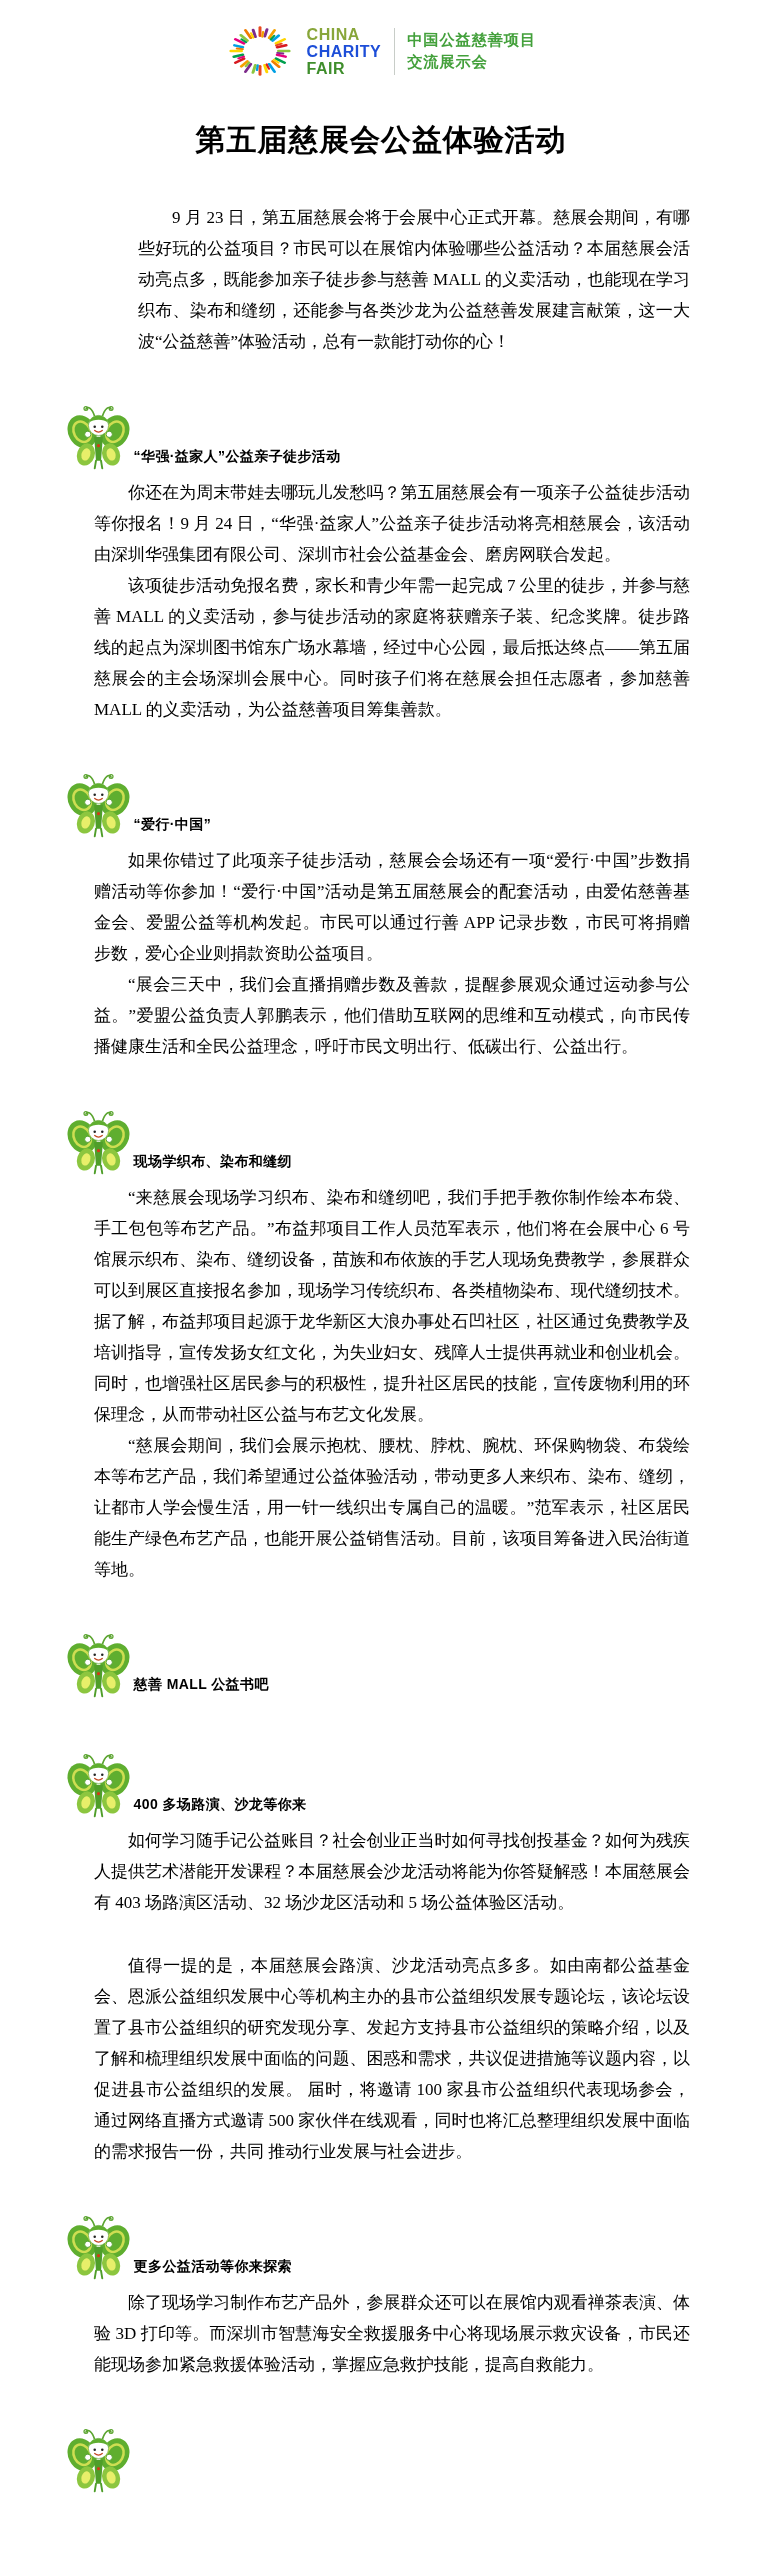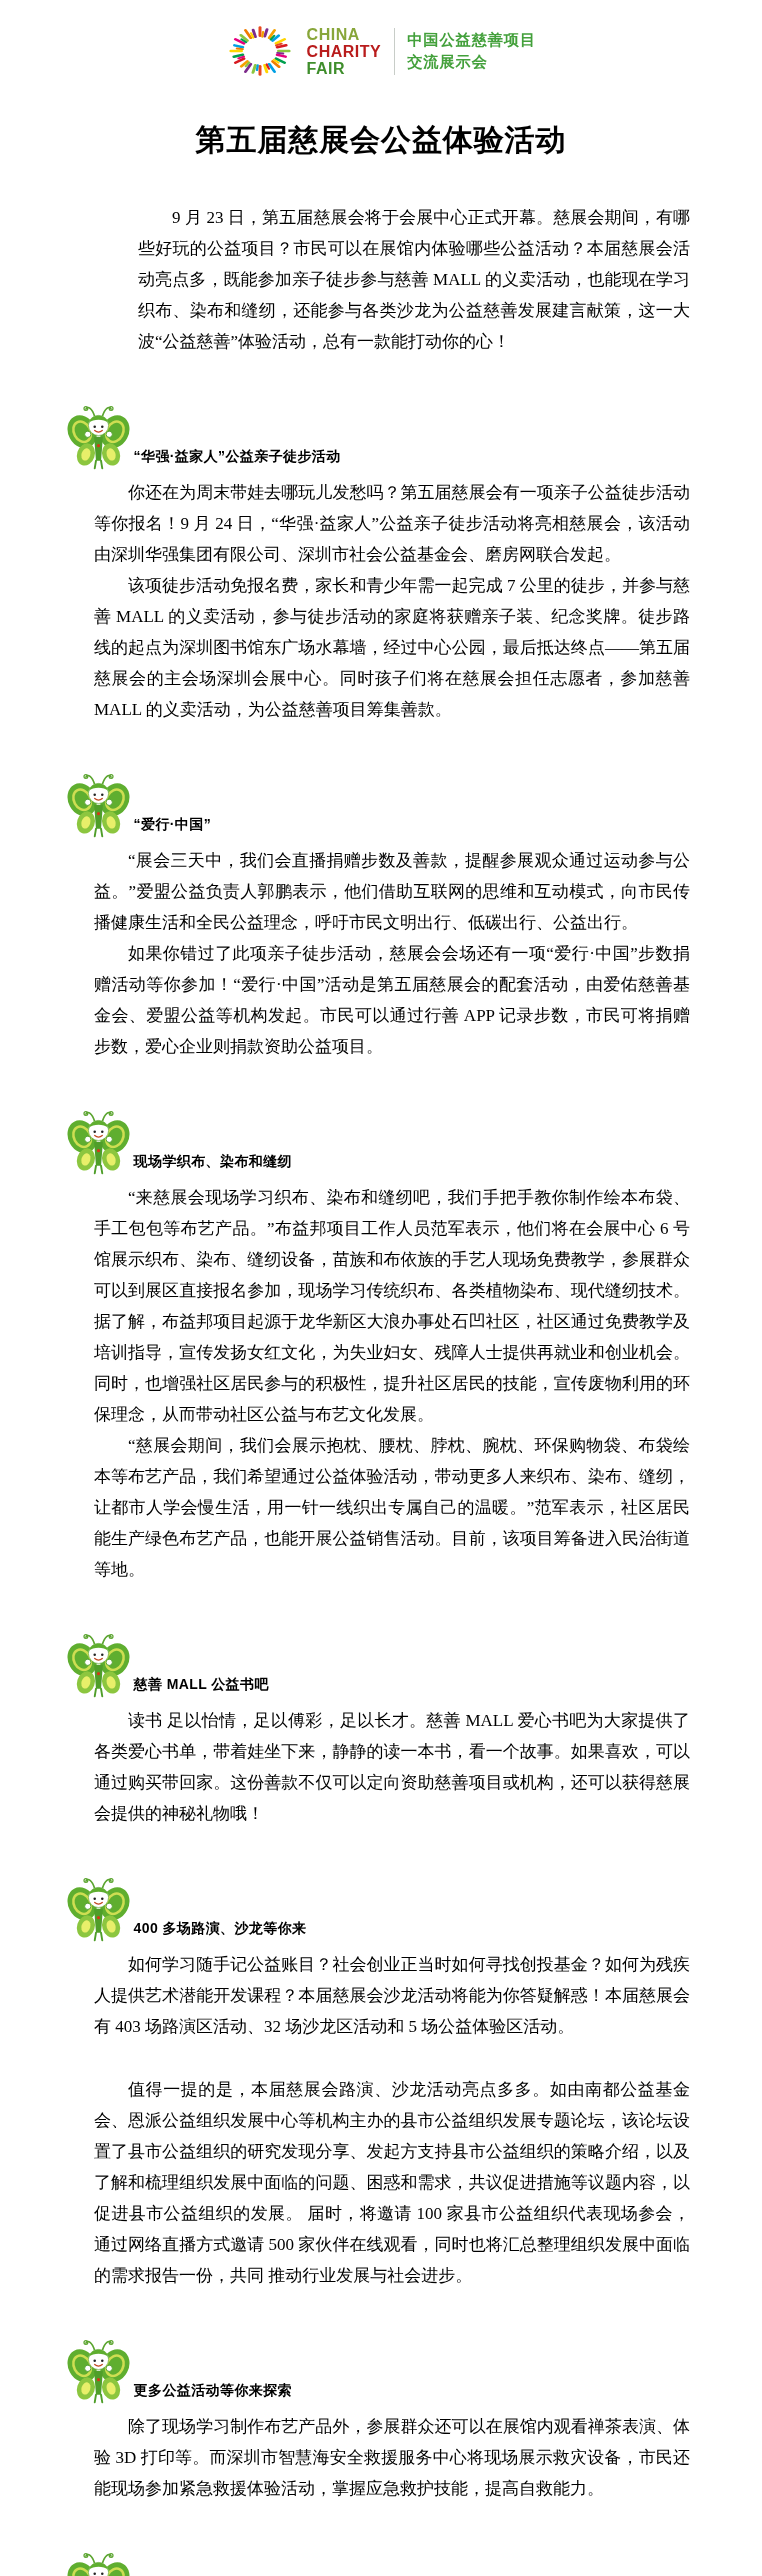--- a/index.html
+++ b/index.html
@@ -7,21 +7,21 @@
     width:762px; min-height:2576px; margin:0 auto; background:#fff;
     font-family:"Liberation Serif", serif; color:#111;
     overflow:hidden; box-sizing:border-box; padding-bottom:45px;
   }
   
   .header { display:flex; justify-content:center; align-items:center; padding-top:23px; }
   .logo-mark { width:68px; height:56px; flex:none; margin-right:12.6px; }
   .logo-en { font-family:Liberation Sans, sans-serif; font-weight:bold;
              font-size:16px; line-height:17px; letter-spacing:0.5px; }
   .logo-en .l1 { color:#88a63a; }
-  .logo-en .l2 { color:#b91c1c; }
+  .logo-en .l2 { color:#1d4ed8; }
   .logo-en .l3 { color:#3f8e2c; }
   .logo-divider { width:0.9px; height:47px; background:#c8cdc8; margin:0 12.6px; }
   .logo-cn { font-family:"Liberation Sans", sans-serif; font-weight:bold;
              font-size:15.2px; line-height:22.4px; color:#43a03b; letter-spacing:0.9px; }
   
   h1.title { text-align:center; font-size:30px; font-weight:bold;
              margin:41px 0 0 0; letter-spacing:0.9px; color:#000; }
   
   .content { width:596px; margin-left:94px; }
   .para { font-size:17px; line-height:31px; text-align:justify;
@@ -139,43 +139,42 @@
       <p class="para">该项徒步活动免报名费，家长和青少年需一起完成 7 公里的徒步，并参与慈善 MALL 的义卖活动，参与徒步活动的家庭将获赠亲子装、纪念奖牌。徒步路线的起点为深圳图书馆东广场水幕墙，经过中心公园，最后抵达终点——第五届慈展会的主会场深圳会展中心。同时孩子们将在慈展会担任志愿者，参加慈善 MALL 的义卖活动，为公益慈善项目筹集善款。</p>
     </section>
 
     <section class="section">
       <div class="sec-head">
         <svg class="mascot" viewBox="0 0 100 115">
             <use href="#butterfly-def"></use>
           </svg>
         <h2>“爱行·中国”</h2>
       </div>
+      <p class="para">如果你错过了此项亲子徒步活动，慈展会会场还有一项“爱行·中国”步数捐赠活动等你参加！“爱行·中国”活动是第五届慈展会的配套活动，由爱佑慈善基金会、爱盟公益等机构发起。市民可以通过行善 APP 记录步数，市民可将捐赠步数，爱心企业则捐款资助公益项目。</p>
       <p class="para">“展会三天中，我们会直播捐赠步数及善款，提醒参展观众通过运动参与公益。”爱盟公益负责人郭鹏表示，他们借助互联网的思维和互动模式，向市民传播健康生活和全民公益理念，呼吁市民文明出行、低碳出行、公益出行。</p>
-      <p class="para">如果你错过了此项亲子徒步活动，慈展会会场还有一项“爱行·中国”步数捐赠活动等你参加！“爱行·中国”活动是第五届慈展会的配套活动，由爱佑慈善基金会、爱盟公益等机构发起。市民可以通过行善 APP 记录步数，市民可将捐赠步数，爱心企业则捐款资助公益项目。</p>
     </section>
 
     <section class="section">
       <div class="sec-head">
         <svg class="mascot" viewBox="0 0 100 115">
             <use href="#butterfly-def"></use>
           </svg>
         <h2>现场学织布、染布和缝纫</h2>
       </div>
       <p class="para">“来慈展会现场学习织布、染布和缝纫吧，我们手把手教你制作绘本布袋、手工包包等布艺产品。”布益邦项目工作人员范军表示，他们将在会展中心 6 号馆展示织布、染布、缝纫设备，苗族和布依族的手艺人现场免费教学，参展群众可以到展区直接报名参加，现场学习传统织布、各类植物染布、现代缝纫技术。据了解，布益邦项目起源于龙华新区大浪办事处石凹社区，社区通过免费教学及培训指导，宣传发扬女红文化，为失业妇女、残障人士提供再就业和创业机会。同时，也增强社区居民参与的积极性，提升社区居民的技能，宣传废物利用的环保理念，从而带动社区公益与布艺文化发展。</p>
       <p class="para">“慈展会期间，我们会展示抱枕、腰枕、脖枕、腕枕、环保购物袋、布袋绘本等布艺产品，我们希望通过公益体验活动，带动更多人来织布、染布、缝纫，让都市人学会慢生活，用一针一线织出专属自己的温暖。”范军表示，社区居民能生产绿色布艺产品，也能开展公益销售活动。目前，该项目筹备进入民治街道等地。</p>
     </section>
 
     <section class="section">
       <div class="sec-head">
         <svg class="mascot" viewBox="0 0 100 115">
             <use href="#butterfly-def"></use>
           </svg>
         <h2>慈善 MALL 公益书吧</h2>
       </div>
-      <p class="para">读书 足以怡情，足以傅彩，足以长才。慈善 MALL 爱心书吧为大家提供了各类爱心书单，带着娃坐下来，静静的读一本书，看一个故事。如果喜欢，可以通过购买带回家。这份善款不仅可以定向资助慈善项目或机构，还可以获得慈展会提供的神秘礼物哦！</p>
     </section>
 
     <section class="section">
       <div class="sec-head">
         <svg class="mascot" viewBox="0 0 100 115">
             <use href="#butterfly-def"></use>
           </svg>
         <h2>400 多场路演、沙龙等你来</h2>
       </div>
       <p class="para">如何学习随手记公益账目？社会创业正当时如何寻找创投基金？如何为残疾人提供艺术潜能开发课程？本届慈展会沙龙活动将能为你答疑解惑！本届慈展会有 403 场路演区活动、32 场沙龙区活动和 5 场公益体验区活动。</p>

